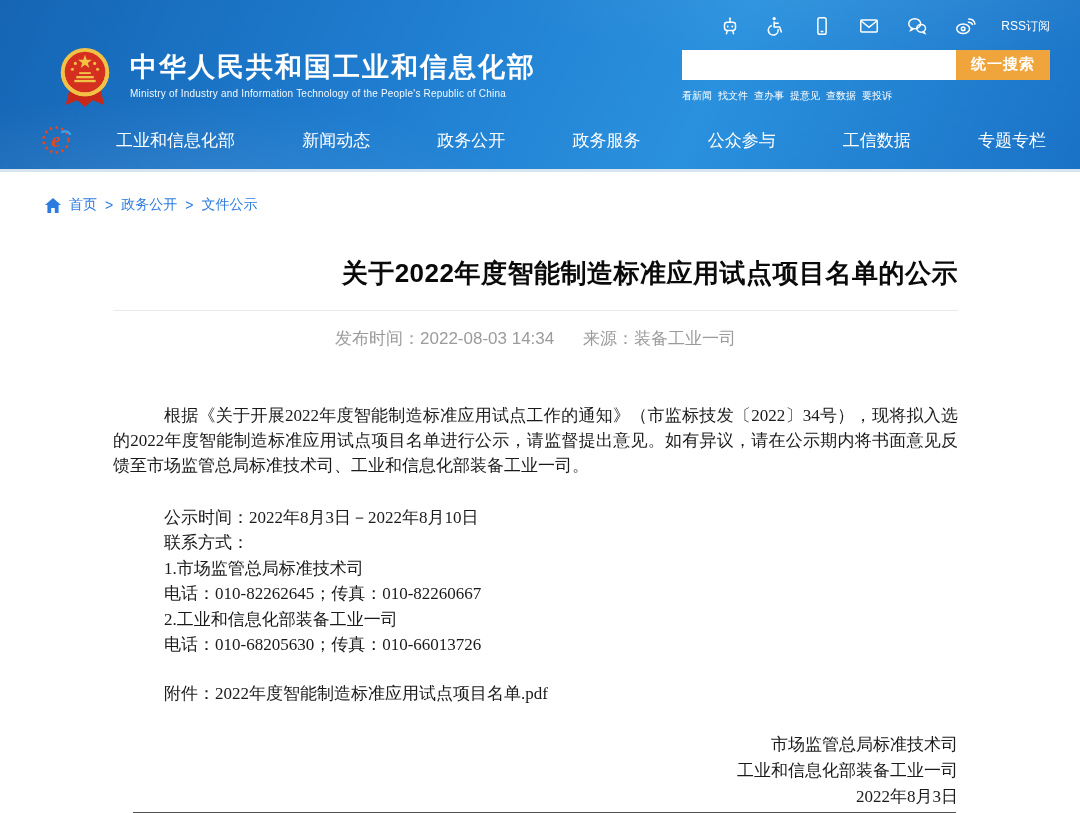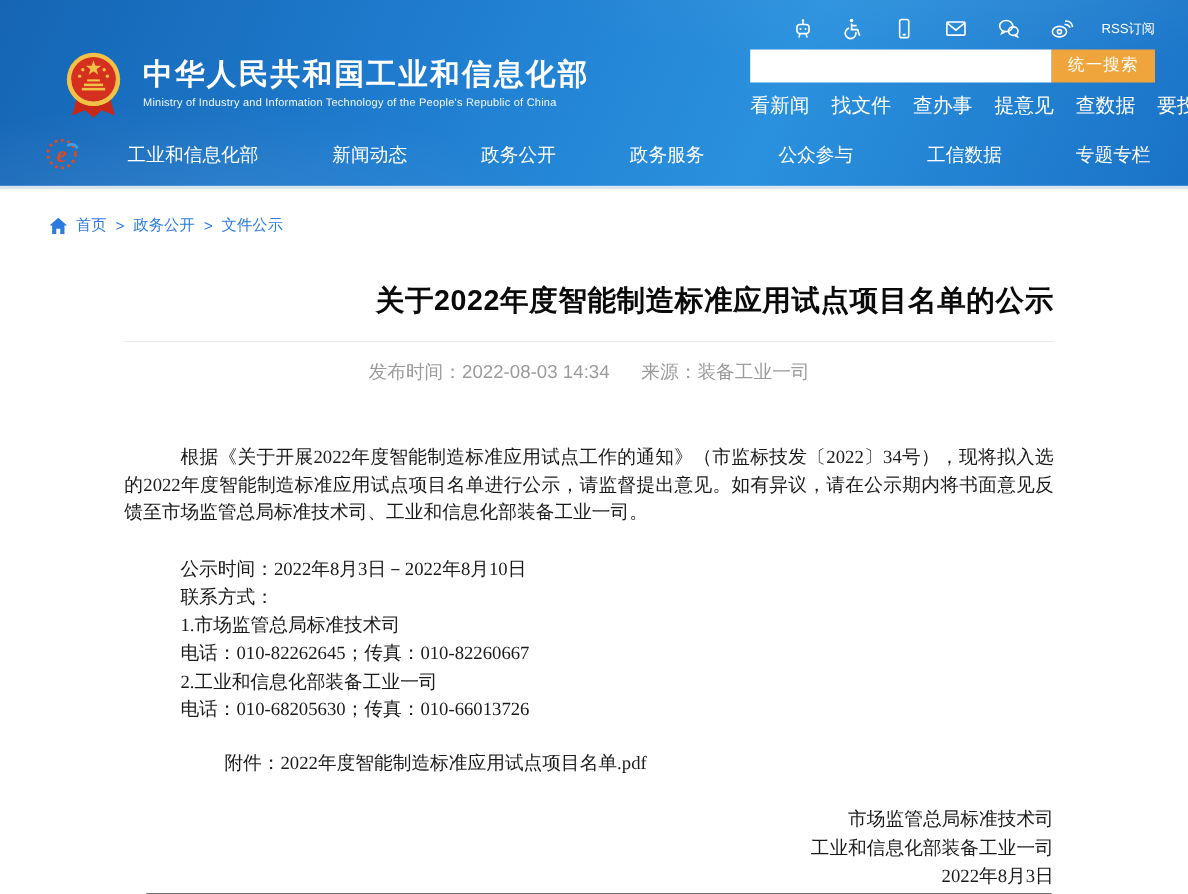--- a/index.html
+++ b/index.html
@@ -29,23 +29,23 @@
   .site-sub { font-size:10px; margin-top:5px; opacity:.95; letter-spacing:.2px; }
 
   .search-area { margin-left:auto; width:368px; }
   .search-row { display:flex; height:30px; }
   .search-input {
     flex:1; border:none; outline:none; padding:0 10px; font-size:14px;
     background:#fff; border-radius:0;
   }
   .search-btn {
     width:94px; border:none; background:#f0a53c; color:#fff;
-    font-size:15px; font-weight:normal; cursor:pointer; letter-spacing:1px;
-  }
-  .quick-links { display:flex; gap:20px; margin-top:9px; font-size:18px; }
+    font-size:15px; font-weight:bold; cursor:pointer; letter-spacing:1px;
+  }
+  .quick-links { display:flex; gap:6px; margin-top:9px; font-size:10px; }
   .quick-links span { cursor:pointer; white-space:nowrap; }
 
   .nav { display:flex; align-items:center; height:52px; padding:0 34px 0 40px; }
   .nav-logo { width:34px; height:36px; margin-right:42px; flex:0 0 auto; }
   .nav-items { flex:1; display:flex; justify-content:space-between; align-items:flex-end; }
   .nav-item { font-size:17px; color:#fff; cursor:pointer; white-space:nowrap; }
 
   
   .breadcrumb {
     display:flex; align-items:center; gap:8px;
@@ -65,21 +65,21 @@
   .meta span { margin:0 12px; }
 
   .doc-body {
     font-family:"Liberation Serif", serif; font-size:17px; color:#1a1a1a;
     line-height:25px;
   }
   .para { margin-top:53px; text-indent:3em; text-align:justify; }
   .info-lines { margin-top:27px; }
   .info-lines div { text-indent:3em; line-height:25.4px; }
   .attachment { margin-top:24px; text-indent:3em; }
-  .attachment-link { color:#1a1a1a; text-decoration:none; cursor:pointer;margin-left:40px; }
+  .attachment-link { color:#1a1a1a; text-decoration:none; cursor:pointer; }
   .signatures { margin-top:26px; text-align:right; }
   .signatures div { line-height:26px; }
   .bottom-rule { height:3px; background:#4f4f4f; margin:2px 2px 0 20px; }
 </style>
 </head>
 <body>
 
 <div class="header">
 
   <div class="top-row">

